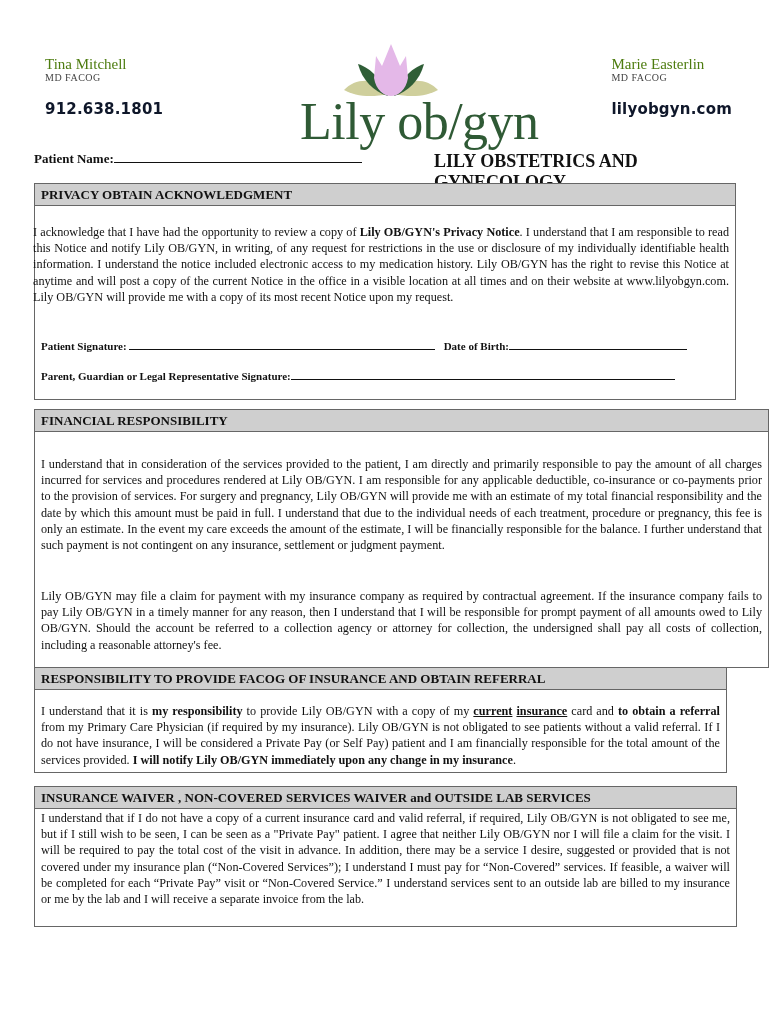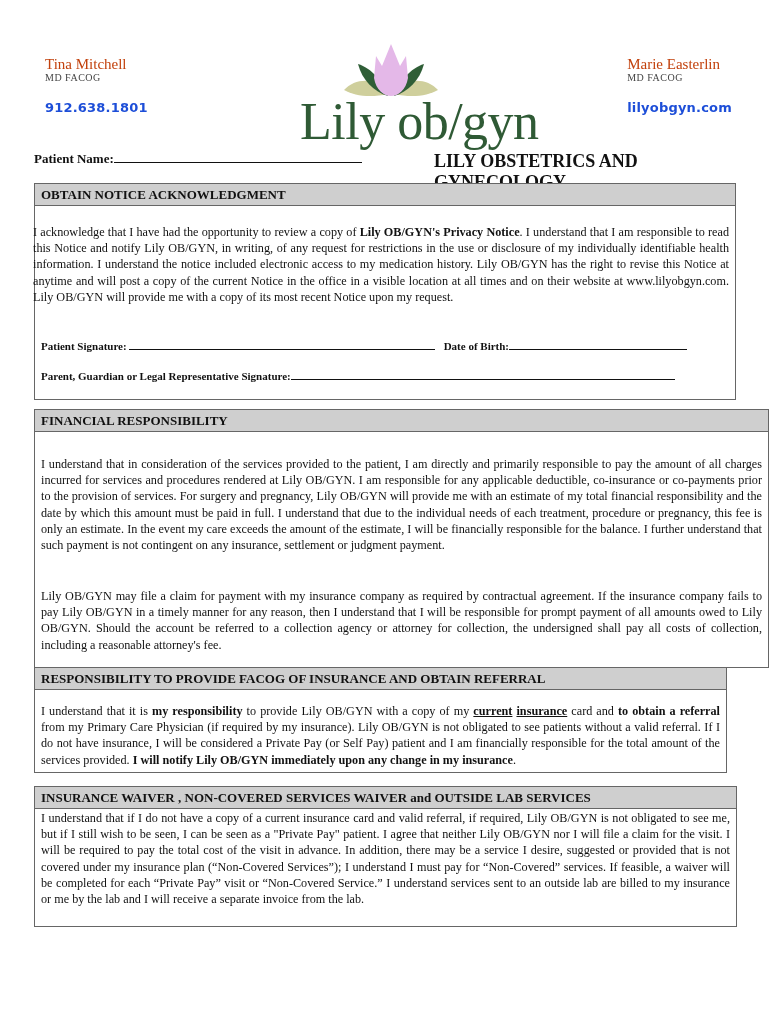--- a/index.html
+++ b/index.html
@@ -2,23 +2,23 @@
 <html><head>
 <meta charset="utf-8">
 <style>
   * { box-sizing: border-box; margin: 0; padding: 0; }
   html, body { width: 770px; height: 1024px; background: #ffffff; overflow: hidden; }
   body { position: relative; font-family: "Liberation Serif", "DejaVu Serif", serif; color: #111; }
 
   
   .doc-left { position: absolute; left: 45px; top: 56px; }
   .doc-right { position: absolute; right: 38px; top: 56px; }
-  .doc-name { font-size: 15px; color: #c2410c; line-height: 16px; }
+  .doc-name { font-size: 15px; color: #4d7c0f; line-height: 16px; }
   .doc-title { font-size: 10px; color: #444; letter-spacing: 0.5px; line-height: 12px; }
-  .doc-extra { font-family: "DejaVu Sans", sans-serif; font-size: 13px; color: #1d4ed8; margin-top: 16px; font-weight: bold; letter-spacing: 0.2px; }
+  .doc-extra { font-family: "DejaVu Sans", sans-serif; font-size: 15px; color: #0f172a; margin-top: 16px; font-weight: bold; letter-spacing: 0.2px; }
 
   .logo { position: absolute; left: 296px; top: 38px; width: 190px; height: 105px; }
   .logo svg { position: absolute; left: 0; top: 0; }
   .logo-text { position: absolute; left: 4px; top: 60px; font-size: 52px; color: #2f5a35; line-height: 48px; letter-spacing: -0.5px; white-space: nowrap; }
 
   
   .patient-name { position: absolute; left: 34px; top: 151px; font-size: 13px; font-weight: bold; }
   .practice-name { position: absolute; left: 434px; top: 151px; font-size: 18px; font-weight: bold; }
 
   
@@ -71,21 +71,21 @@
   <div class="doc-title">MD FACOG</div>
   <div class="doc-extra">lilyobgyn.com</div>
 </div>
 
 <div class="patient-name">
   <span>Patient Name:</span><span class="sig-blank" style="width:248px;"></span>
 </div>
 <div class="practice-name">LILY OBSTETRICS AND GYNECOLOGY</div>
 
 <div class="section" id="sec-privacy">
-  <div class="section-header">OBTAIN NOTICE ACKNOWLEDGMENT</div>
+  <div class="section-header">PRIVACY OBTAIN ACKNOWLEDGMENT</div>
   <div class="body-text"><span>I acknowledge that I have had the opportunity to review a copy of </span><b>Lily OB/GYN's Privacy Notice</b><span>. I understand that I am responsible to read this Notice and notify Lily OB/GYN, in writing, of any request for restrictions in the use or disclosure of my individually identifiable health information. I understand the notice included electronic access to my medication history. Lily OB/GYN has the right to revise this Notice at anytime and will post a copy of the current Notice in the office in a visible location at all times and on their website at www.lilyobgyn.com. Lily OB/GYN will provide me with a copy of its most recent Notice upon my request.</span></div>
   <div class="sig-line" style="top:186px;">
     <span>Parent, Guardian or Legal Representative Signature:</span><span class="sig-blank" style="width:384px;"></span>
   </div>
   <div class="sig-line" style="top:156px;">
     <span>Patient Signature:</span>
     <span class="sig-blank" style="width:306px;"></span>
     &nbsp;&nbsp;<span>Date of Birth:</span><span class="sig-blank" style="width:178px;"></span>
   </div>
 </div>

